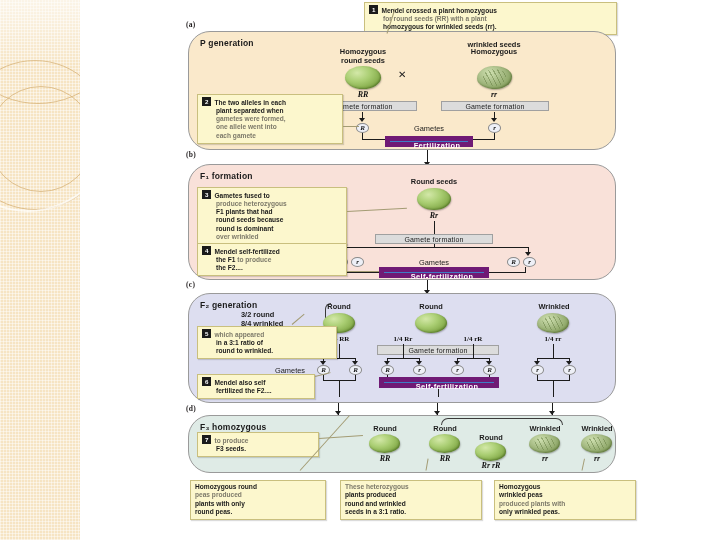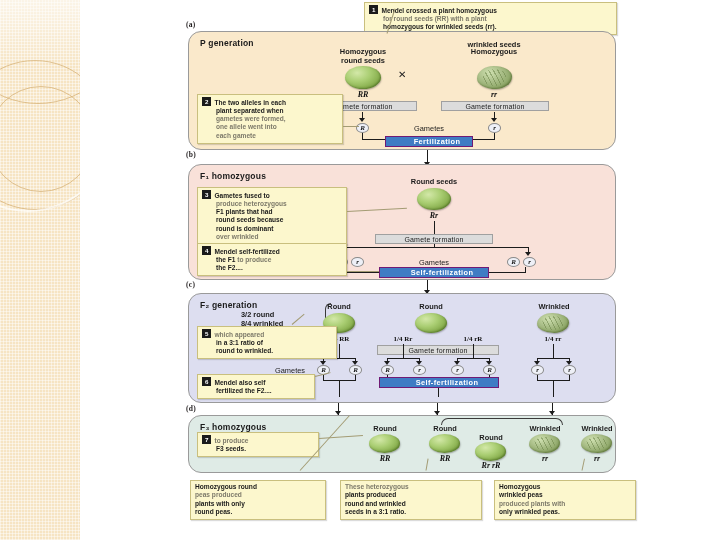--- a/index.html
+++ b/index.html
@@ -53,21 +53,21 @@
   }
 
   .sec-label {
     font-size: 7.5px; font-weight: 700; color: #231f20;
     font-family: "Liberation Serif", serif; letter-spacing: 0.3px;
   }
 
   .panel {
     position: absolute;
     border: 1px solid #9a9a9a;
-    border-radius: 13px;
+    border-radius: 22px;
   }
   .panel-title {
     position: absolute; left: 11px; top: 6px;
     font-size: 8.5px; font-weight: 700; color: #1b1b1b;
     letter-spacing: 0.2px;
   }
 
   
   .p-gen  { background: #fae9cb; }
   .f1-gen { background: #f9e1d9; }
@@ -128,21 +128,21 @@
   .gbar {
     position: absolute; height: 10px;
     background: #dcdcdc; border: 1px solid #a0a0a0;
     font-size: 7px; color: #1b1b1b; font-weight: 400;
     text-align: center; line-height: 9px; letter-spacing: 0.2px;
   }
 
   
   .banner {
     position: absolute; height: 11px;
-    background: #3f7cc4; border: 1px solid #701a75;
+    background: #3f7cc4; border: 5px solid #701a75;
     color: #ffffff; font-size: 7.4px; font-weight: 700;
     text-align: center; line-height: 10px; letter-spacing: 0.4px; padding-left: 16px;
   }
 
   
   .gam {
     position: absolute; width: 13px; height: 9.5px;
     border-radius: 50%; border: 1px solid #8a8a8a;
     background: #eef0f7;
     font-family: "Liberation Serif", serif; font-style: italic;
@@ -237,21 +237,21 @@
   </div>
 
   <div class="leader" style="left:205px; top:33px; width:26px; transform:rotate(-72deg);"></div>
 
   <div class="vline" style="left:245px; top:150px; height:16px;"></div>
   <div class="arrow" style="left:242px; top:162px;"></div>
 
   <div class="sec-label" style="position:absolute; left:4px; top:150px;">(b)</div>
 
   <div class="panel f1-gen" style="left:6px; top:164px; width:428px; height:116px;">
-    <div class="panel-title">F₁ homozygous</div>
+    <div class="panel-title">F₁ formation</div>
 
     <div class="lbl" style="left:200px; top:12px; width:90px;">Round seeds</div>
     <div class="seed round" style="left:228px; top:23px; width:34px; height:22px;"></div>
     <div class="geno" style="left:215px; top:46px; width:60px;">Rr</div>
 
     <div class="vline" style="left:245px; top:56px; height:13px;"></div>
 
     <div class="gbar" style="left:186px; top:69px; width:118px;">Gamete formation</div>
 
     <div class="vline" style="left:245px; top:79px; height:4px;"></div>

